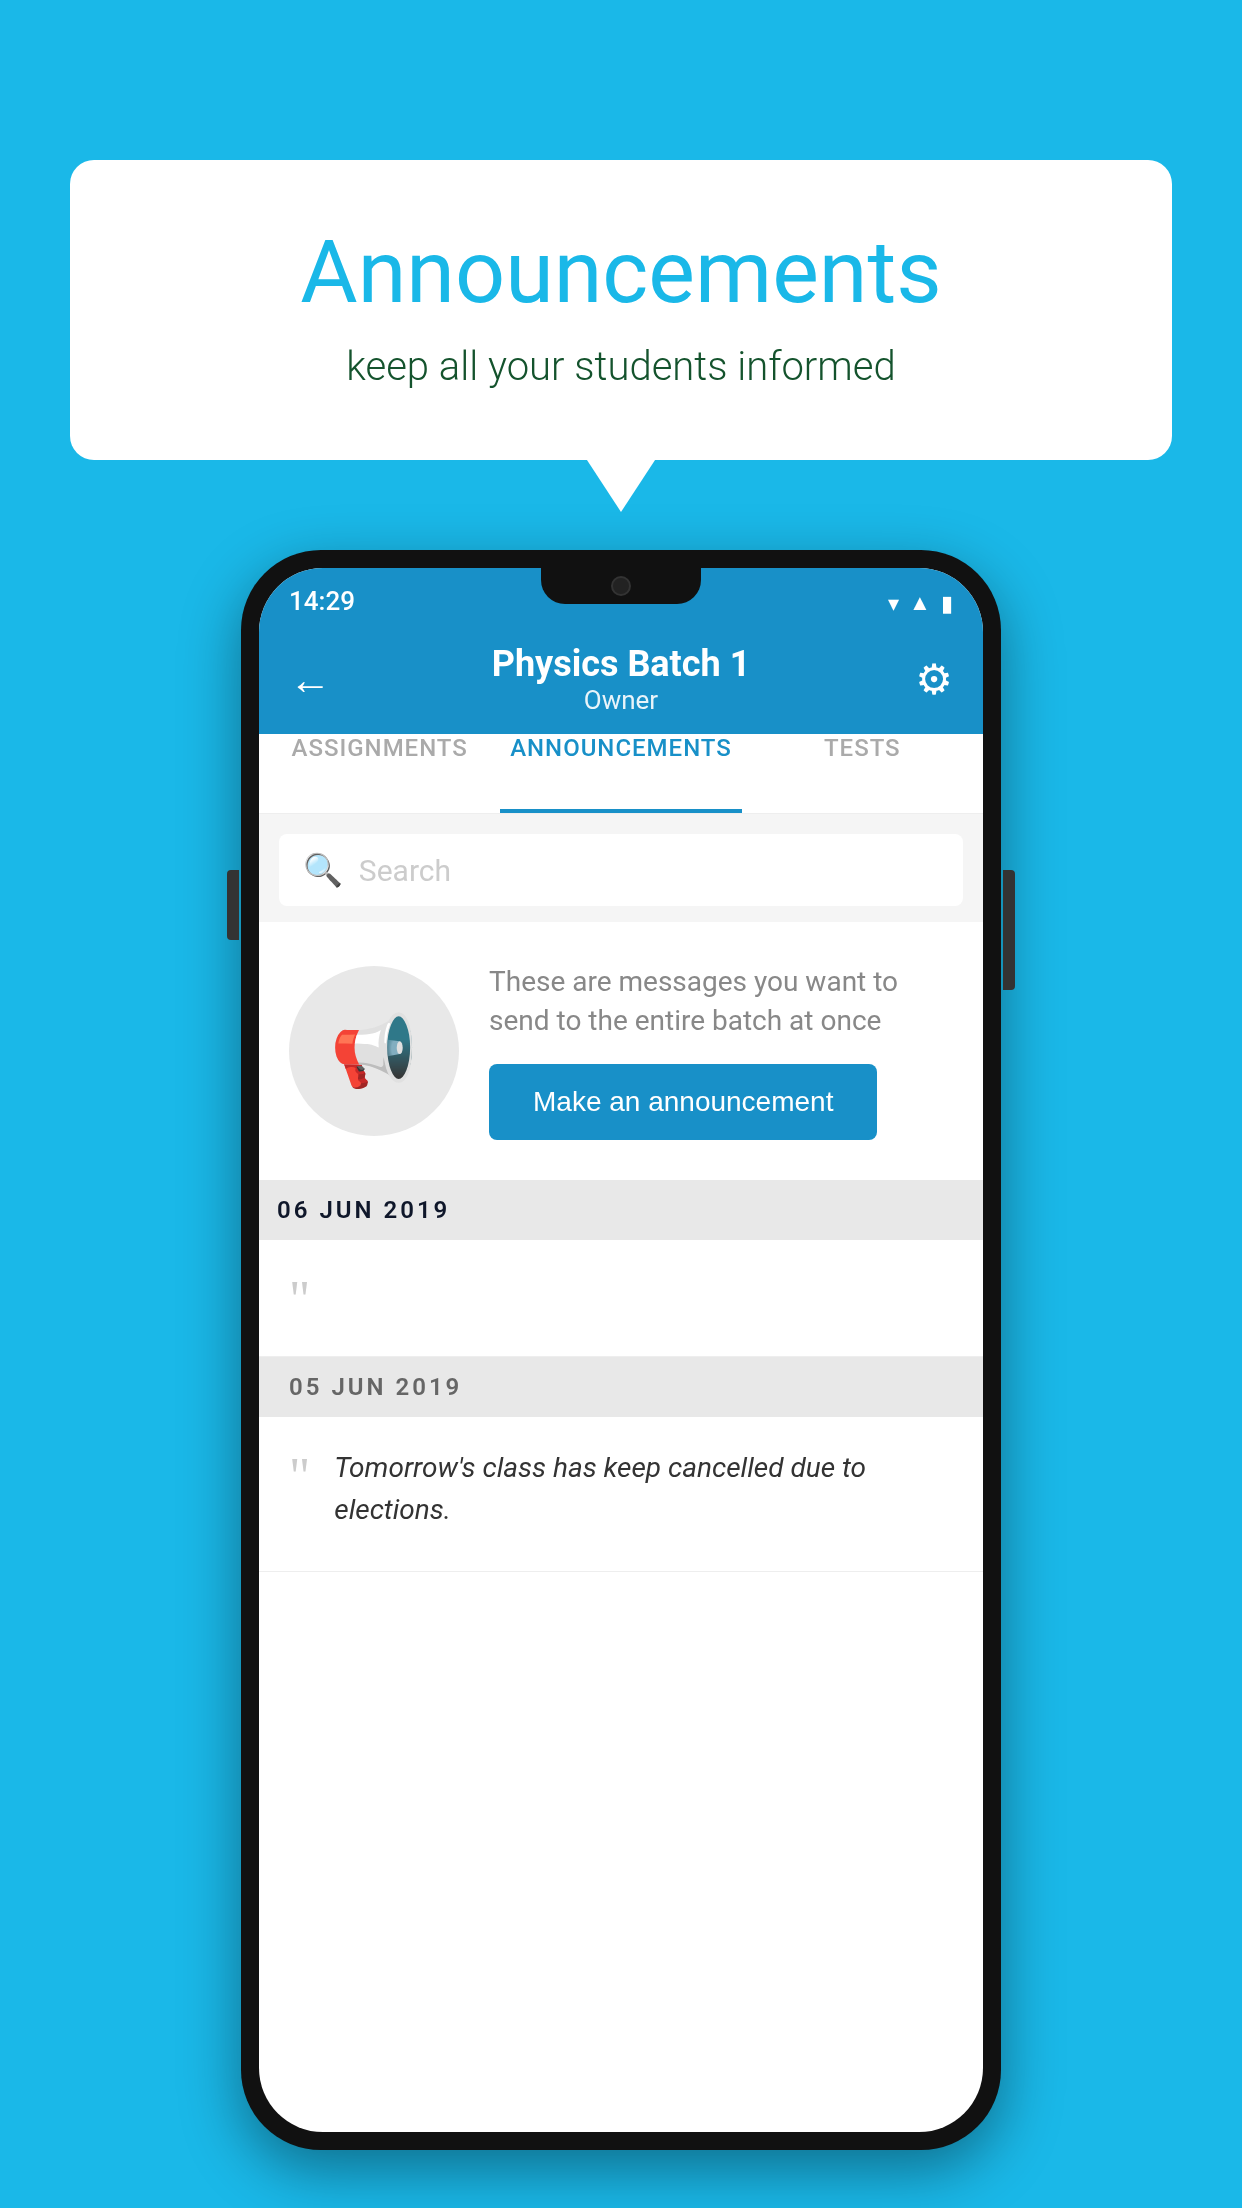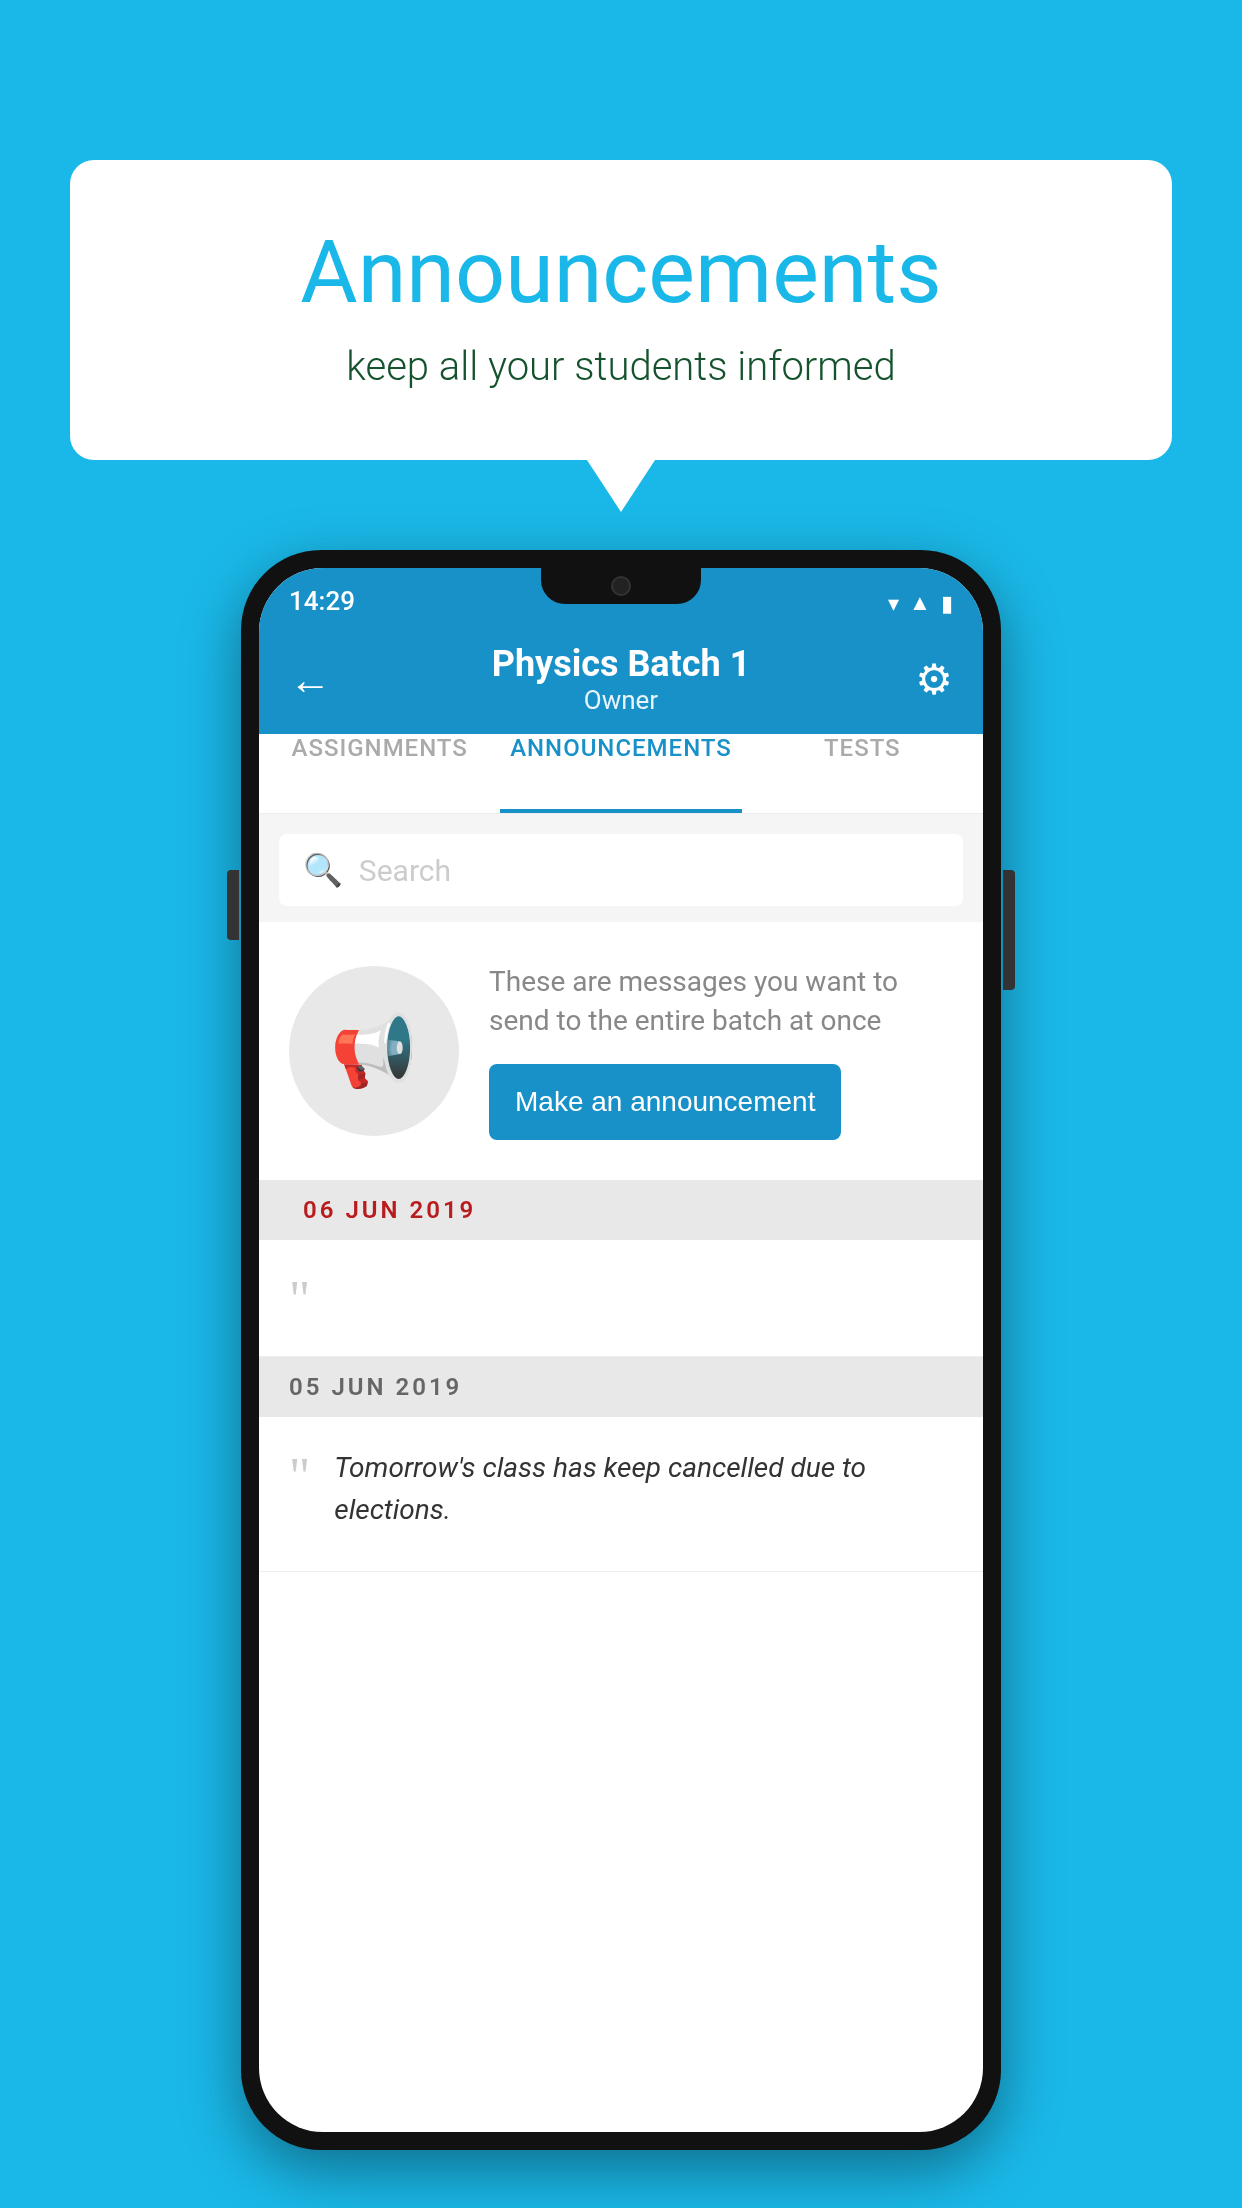--- a/index.html
+++ b/index.html
@@ -301,33 +301,33 @@
       color: #888;
       margin-bottom: 24px;
       line-height: 1.4;
     }
 
     .make-announcement-btn {
       background: #1890c8;
       color: white;
       border: none;
       border-radius: 8px;
-      padding: 22px 26px;
+      padding: 22px 44px;
       font-size: 28px;
       font-weight: 500;
       cursor: pointer;
     }
 
     
     .date-separator {
       background: #e8e8e8;
-      padding: 16px 44px;
+      padding: 16px 18px;
       font-size: 24px;
       font-weight: 600;
-      color: #b91c1c;
+      color: #0f172a;
       letter-spacing: 3px;
     }
 
     
     .announcement-item {
       background: white;
       padding: 30px;
       display: flex;
       gap: 24px;
       border-bottom: 1px solid #eee;

